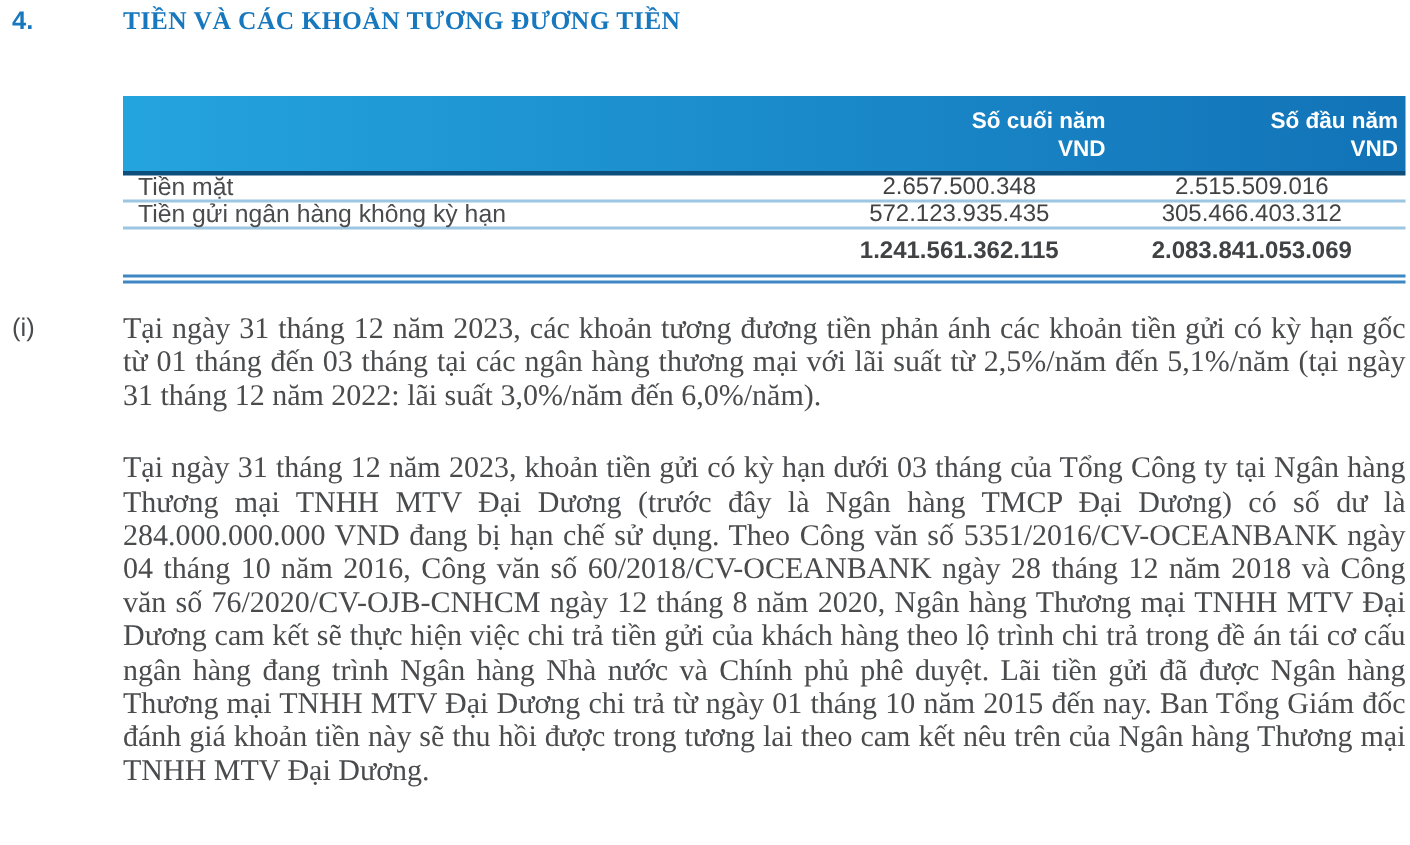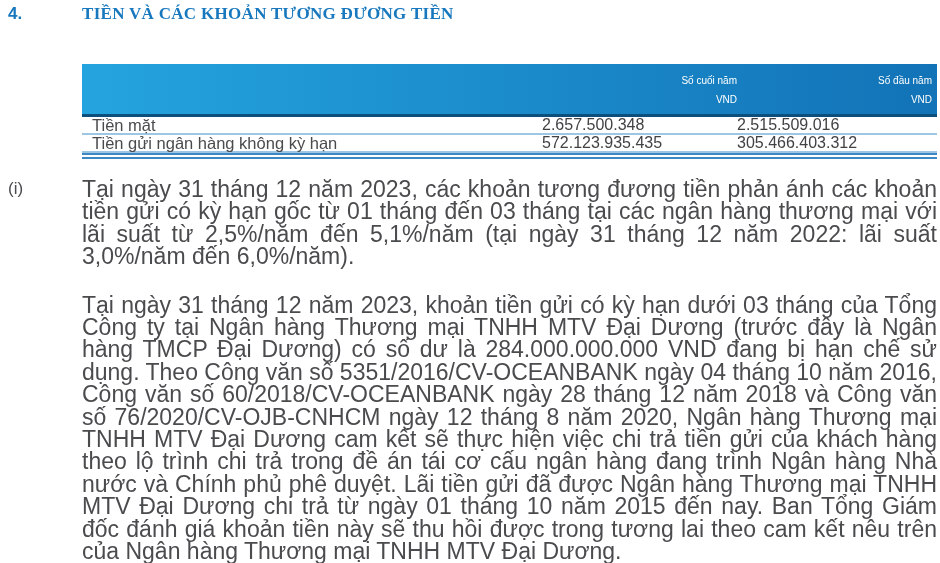--- a/index.html
+++ b/index.html
@@ -47,22 +47,22 @@
     width: 855px;
     font-size: 16px;
   }
   .thead {
     display: flex;
     background: linear-gradient(to right,
       var(--header-gradient-start, #24a4df),
       var(--header-gradient-end, #1273b7));
     border-bottom: 3px solid var(--header-bottom-edge, #0d4f7c);
     color: #ffffff;
-    font-weight: normal;
-    font-size: 10px;
+    font-weight: bold;
+    font-size: 15px;
     line-height: 19px;
     padding: 7px 5px 7px 10px;
     height: 53px;
     margin-top: 40px;
   }
   .thead .c-label { flex: 1 1 auto; }
   .thead .c-val {
     flex: 0 0 195px;
     text-align: right;
     display: flex;
@@ -71,21 +71,21 @@
   .trow {
     display: flex;
     align-items: center;
     height: 18px;
     border-bottom: 2px solid var(--row-divider, #9cc6e2);
     padding: 0 5px 0 10px;
   }
   .trow .c-label { flex: 1 1 auto; font-size: 16.5px; }
   .trow .c-val {
     flex: 0 0 195px;
-    text-align: left;
+    text-align: center;
     color: var(--number-text, #414244);
   }
   .trow.last-row { border-bottom: 2px solid var(--total-rule, #3d87c4); }
   .trow.total-row {
     border-bottom: none;
     height: 30px;
     font-weight: bold;
     color: var(--number-text, #414244);
   }
   .trow.total-row .c-val { font-weight: bold; }
@@ -103,24 +103,25 @@
   .note-marker {
     flex: 0 0 74px;
     font-size: 17px;
     padding-top: 1px;
   }
   .note-body {
     flex: 1 1 auto;
     width: 855px;
   }
   .note-body p {
-    font-size: 23px;
+    font-size: 20px;
     line-height: 22.4px;
     text-align: justify;
     color: var(--body-text, #4a4b4d);
+    font-family: Liberation Serif, serif;
   }
   .note-body p + p { margin-top: 26px; }
 </style>
 </head>
 <body>
 
 <div class="page">
 
   <div class="section-heading">
     <div class="section-number">4.</div>
@@ -147,20 +148,25 @@
       <div class="c-val">2.515.509.016</div>
     </div>
 
     <div class="trow">
       <div class="c-label">Tiền gửi ngân hàng không kỳ hạn</div>
       <div class="c-val">572.123.935.435</div>
       <div class="c-val">305.466.403.312</div>
     </div>
 
 
+    <div class="trow total-row">
+      <div class="c-label"></div>
+      <div class="c-val">1.241.561.362.115</div>
+      <div class="c-val">2.083.841.053.069</div>
+    </div>
 
     <div class="double-rule"></div>
   </div>
 
   <div class="note">
     <div class="note-marker">(i)</div>
     <div class="note-body">
       <p>Tại ngày 31 tháng 12 năm 2023, các khoản tương đương tiền phản ánh các khoản tiền gửi có kỳ hạn gốc từ 01 tháng đến 03 tháng tại các ngân hàng thương mại với lãi suất từ 2,5%/năm đến 5,1%/năm (tại ngày 31 tháng 12 năm 2022: lãi suất 3,0%/năm đến 6,0%/năm).</p>
       <p>Tại ngày 31 tháng 12 năm 2023, khoản tiền gửi có kỳ hạn dưới 03 tháng của Tổng Công ty tại Ngân hàng Thương mại TNHH MTV Đại Dương (trước đây là Ngân hàng TMCP Đại Dương) có số dư là 284.000.000.000 VND đang bị hạn chế sử dụng. Theo Công văn số 5351/2016/CV-OCEANBANK ngày 04 tháng 10 năm 2016, Công văn số 60/2018/CV-OCEANBANK ngày 28 tháng 12 năm 2018 và Công văn số 76/2020/CV-OJB-CNHCM ngày 12 tháng 8 năm 2020, Ngân hàng Thương mại TNHH MTV Đại Dương cam kết sẽ thực hiện việc chi trả tiền gửi của khách hàng theo lộ trình chi trả trong đề án tái cơ cấu ngân hàng đang trình Ngân hàng Nhà nước và Chính phủ phê duyệt. Lãi tiền gửi đã được Ngân hàng Thương mại TNHH MTV Đại Dương chi trả từ ngày 01 tháng 10 năm 2015 đến nay. Ban Tổng Giám đốc đánh giá khoản tiền này sẽ thu hồi được trong tương lai theo cam kết nêu trên của Ngân hàng Thương mại TNHH MTV Đại Dương.</p>
     </div>

